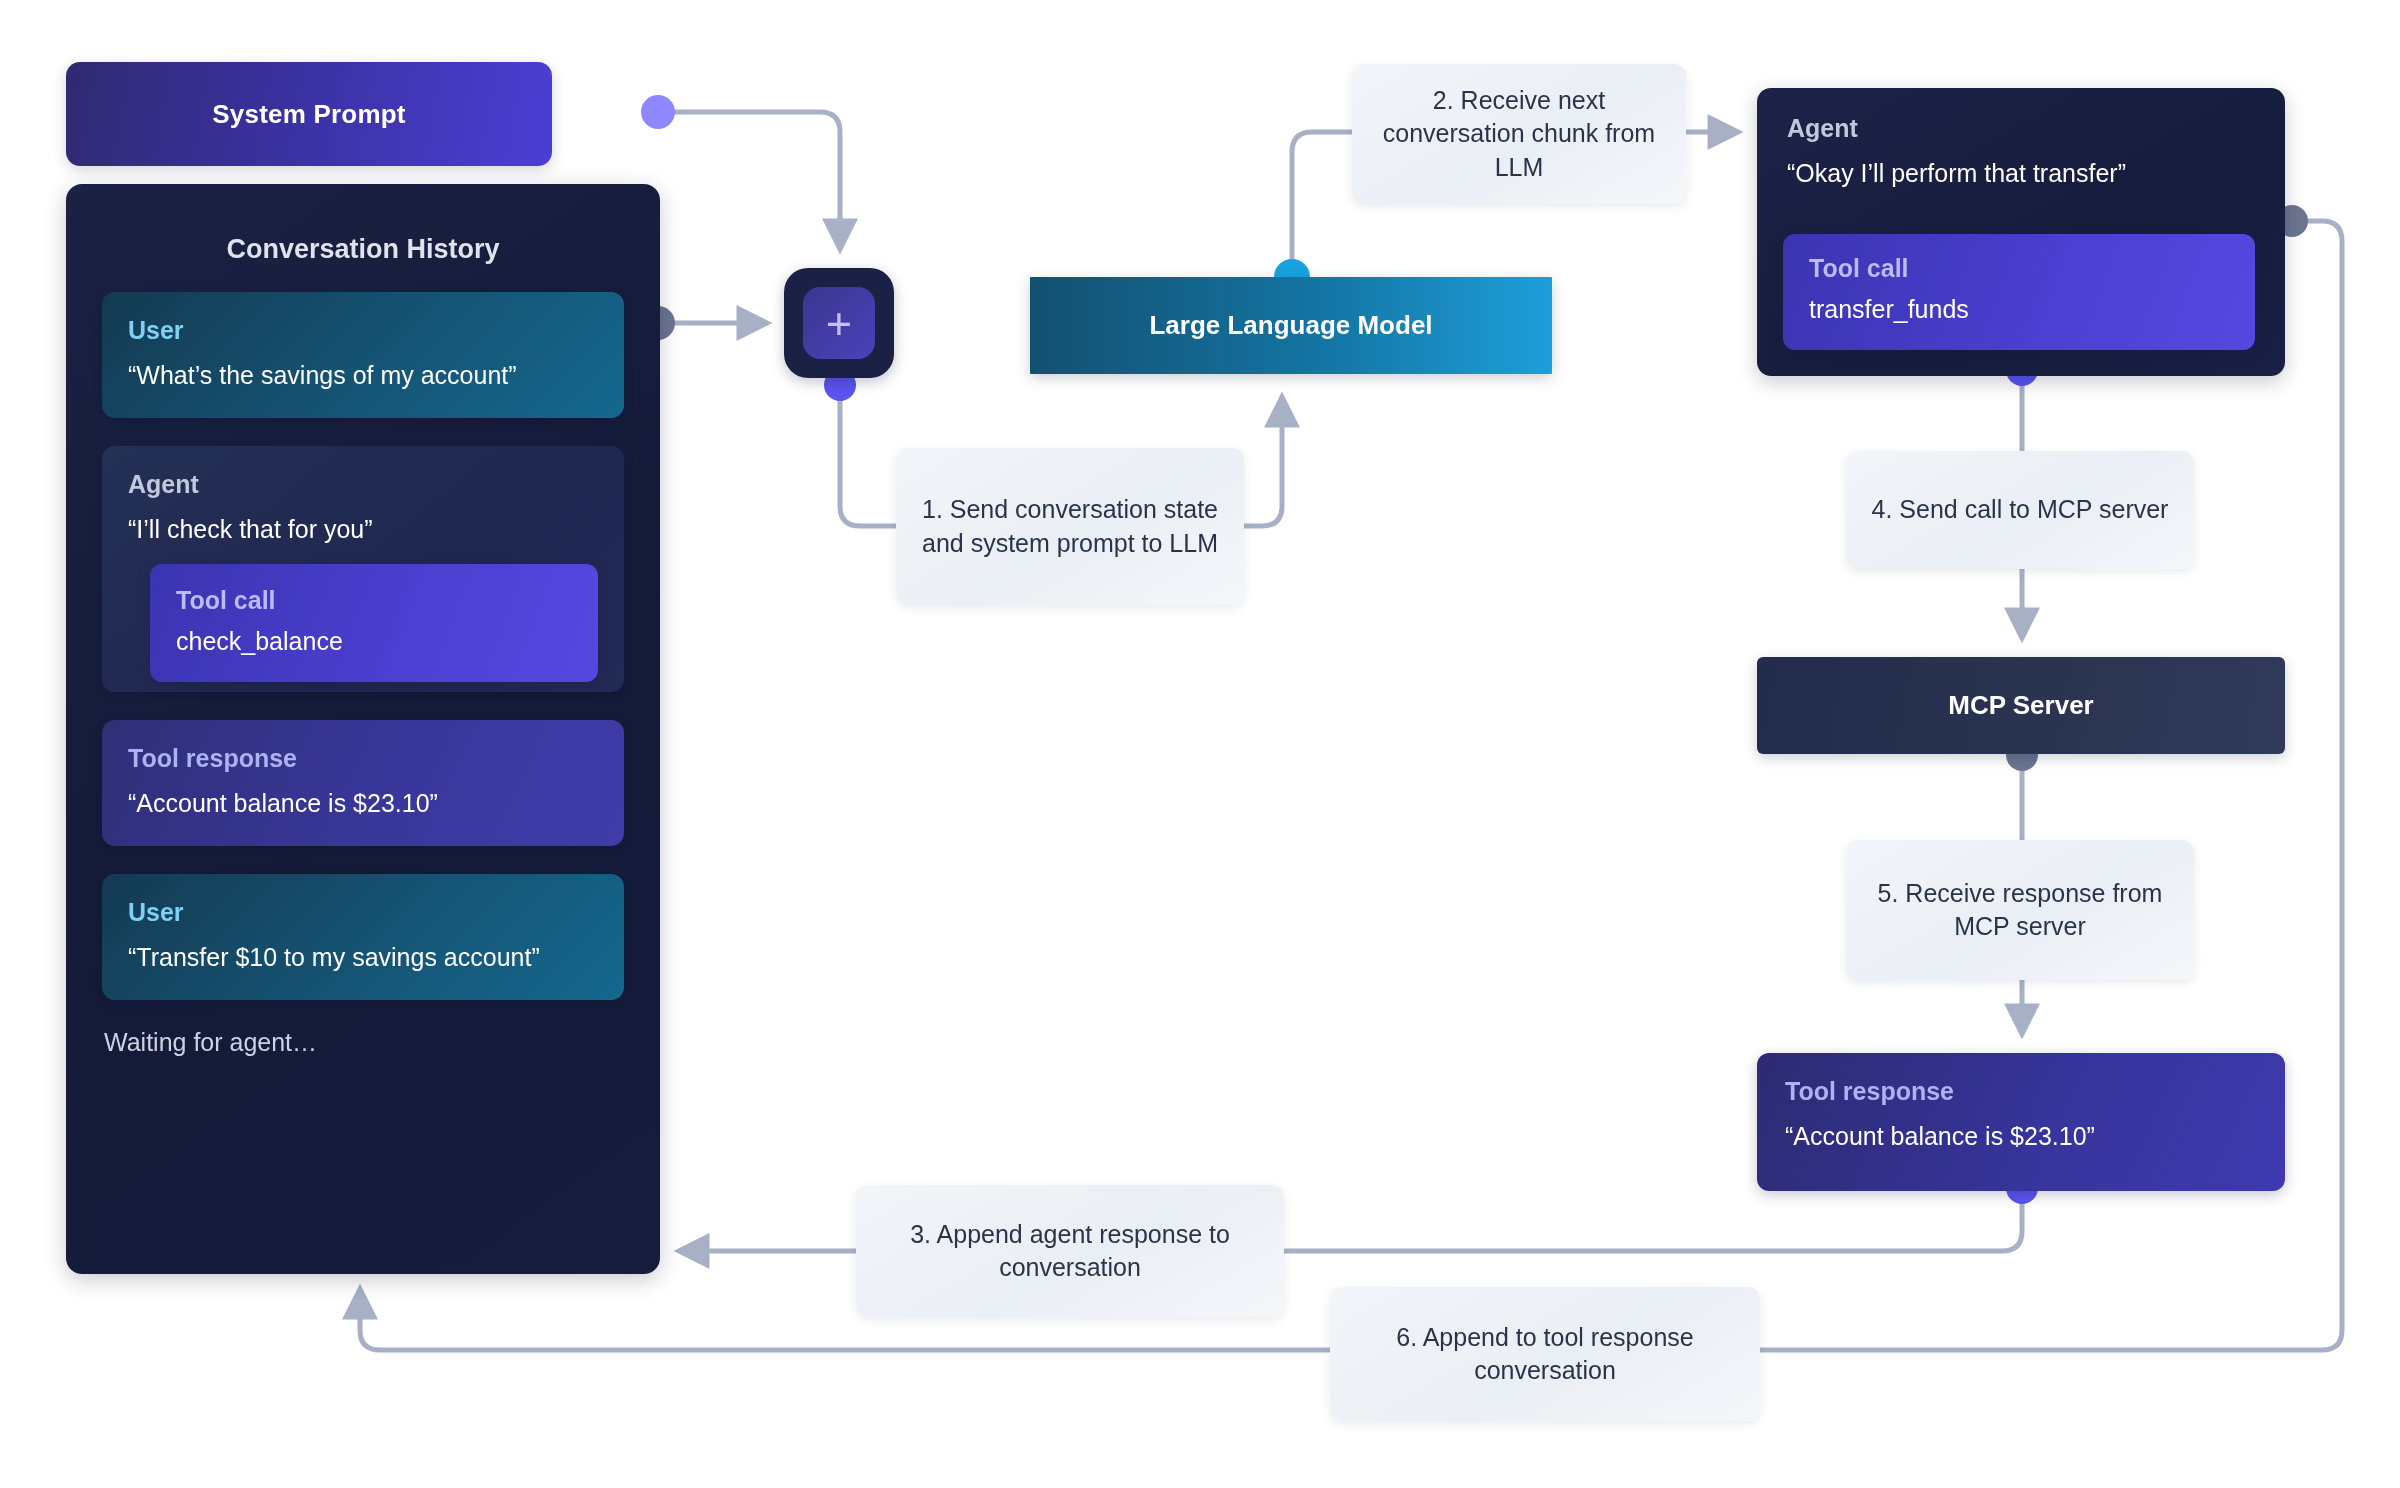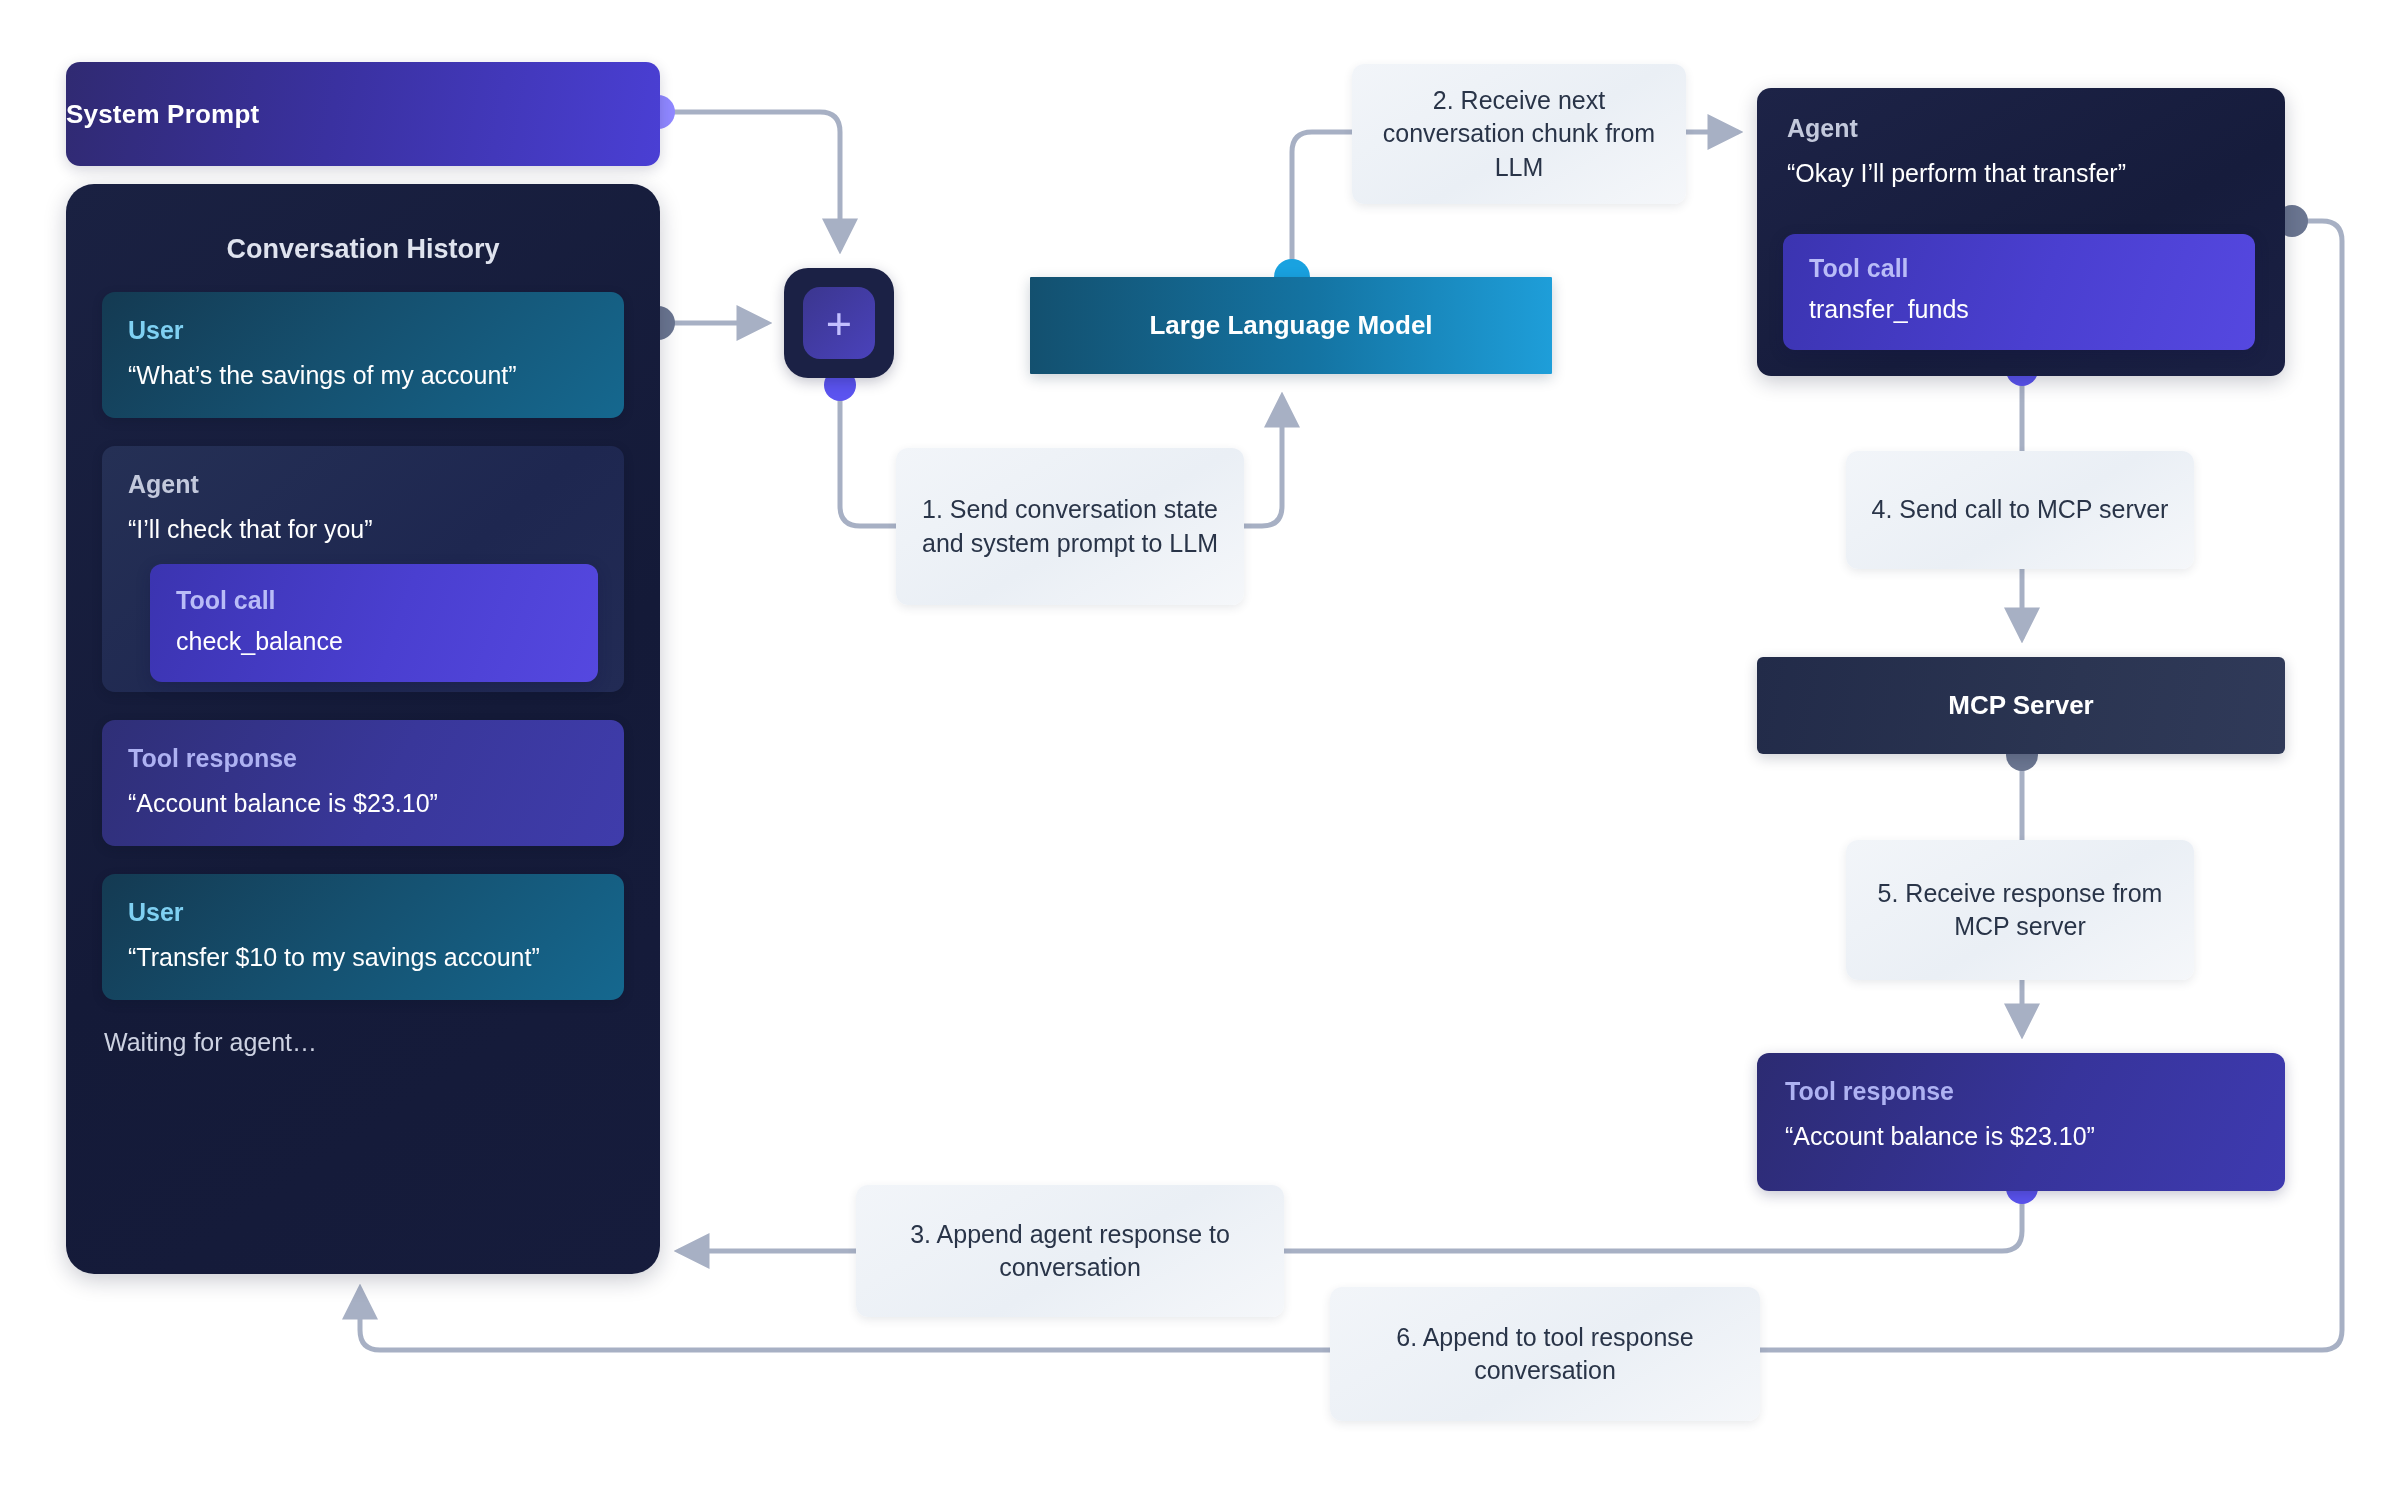--- a/index.html
+++ b/index.html
@@ -22,34 +22,34 @@
     inset: 0;
     width: 2400px;
     height: 1488px;
     pointer-events: none;
   }
 
   .node { position: absolute; box-sizing: border-box; }
 
   
   .sysprompt {
-    left: 66px; top: 62px; width: 594px; height: 104px;
+    left: 66px; top: 62px; width: 486px; height: 104px;
     border-radius: 14px;
     background: linear-gradient(100deg, #302a72 0%, #3a31a0 45%, #4a3fd4 100%);
     box-shadow: 0 4px 14px rgba(20,20,60,.18);
-    display: flex; align-items: center; 
+    display: flex; align-items: center; justify-content: center;
   }
   .sysprompt-label {
     color: #ffffff; font-size: 26px; font-weight: bold; letter-spacing: .2px;
   }
 
   
   .convpanel {
     left: 66px; top: 184px; width: 594px; height: 1090px;
-    border-radius: 28px;
+    border-radius: 16px;
     background: linear-gradient(145deg, #1a2142 0%, #141a38 55%, #161c3c 100%);
     box-shadow: 0 6px 22px rgba(15,18,45,.22);
     padding: 0;
   }
   .convpanel-title {
     position: absolute; left: 0; right: 0; top: 50px;
     text-align: center; color: #dfe3ee;
     font-size: 27px; font-weight: bold;
   }
   .conv-list { position: absolute; left: 36px; top: 108px; right: 36px; }

